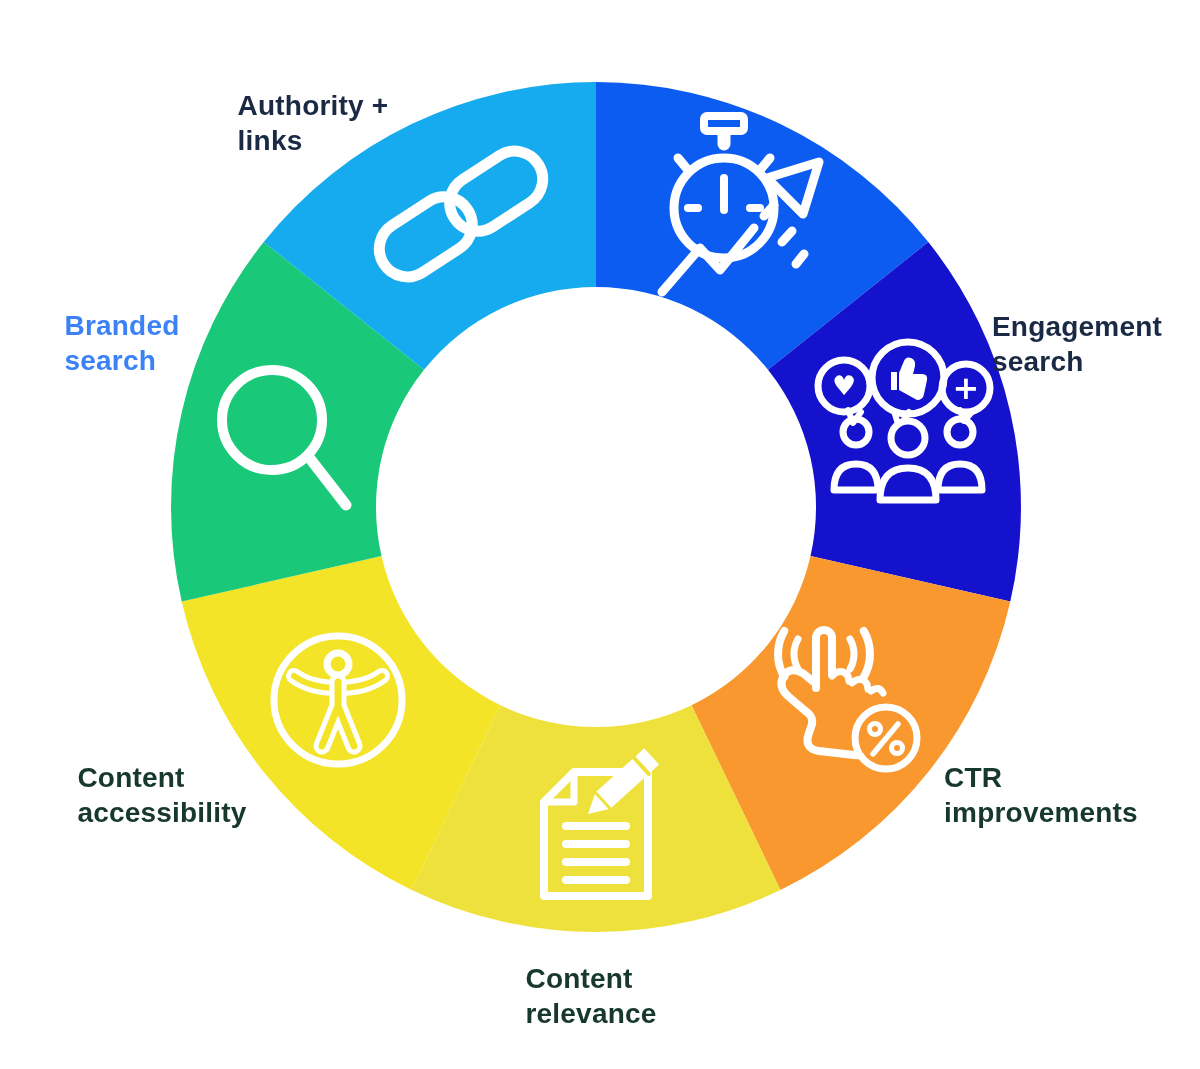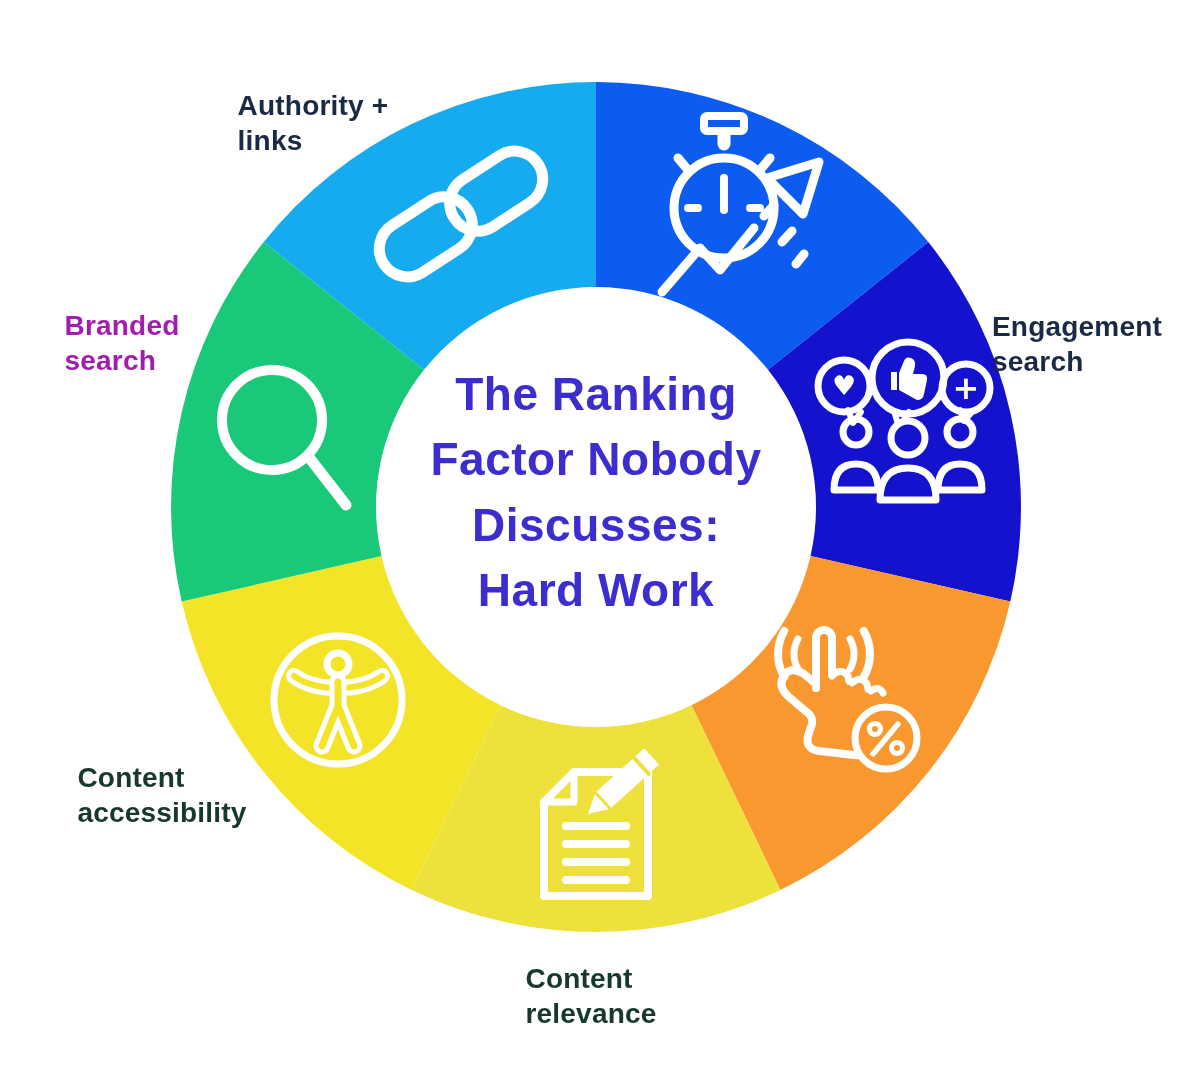--- a/index.html
+++ b/index.html
@@ -116,26 +116,24 @@
     </g>
 
     <g transform="translate(272,420)" data-name="magnifier-icon" stroke="#fff" fill="none" stroke-width="10" stroke-linecap="round">
       <circle cx="0" cy="0" r="50" data-name="magnifier-lens"></circle>
       <line x1="36" y1="36" x2="74" y2="85" stroke-width="11" data-name="magnifier-handle"></line>
     </g>
   </svg>
 
   <div class="seg-label" style="left: 1077px; top: 321px; color: rgb(27, 42, 68);" data-name="label-engagement-metrics">Engagement
 search</div>
+  <div class="seg-label" style="left: 1041px; top: 772px; color: rgb(23, 56, 46);" data-name="label-ctr-improvements">CTR
+improvements</div>
   <div class="seg-label" style="left: 591px; top: 973px; color: rgb(23, 56, 46);" data-name="label-content-relevance">Content
 relevance</div>
   <div class="seg-label" style="left: 162px; top: 772px; color: rgb(23, 56, 46);" data-name="label-content-accessibility">Content
 accessibility</div>
-  <div class="seg-label" style="left: 122px; top: 320px; color: #a21caf;" data-name="label-branded-search">Branded
+  <div class="seg-label" style="left: 122px; top: 320px; color: #3b82f6;" data-name="label-branded-search">Branded
 search</div>
   <div class="seg-label" style="left: 313px; top: 100px; color: rgb(27, 42, 68);" data-name="label-authority-links">Authority +
 links</div>
 
-  <div class="center-title" data-name="center-title" style="color: rgb(59, 45, 206);">The Ranking
-Factor Nobody
-Discusses:
-Hard Work</div>
 </div>
 
 </body></html>

